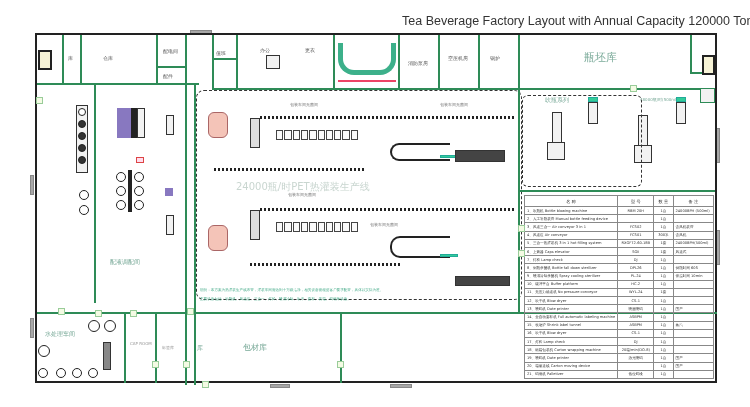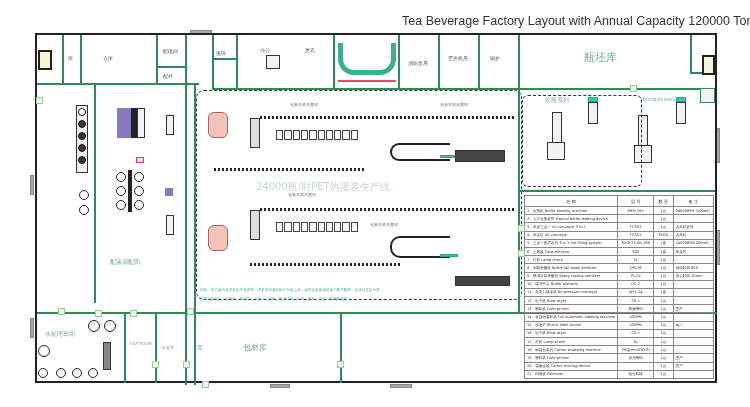--- a/index.html
+++ b/index.html
@@ -134,21 +134,21 @@
     <div></div>
     <div></div>
     <div></div>
     <div></div>
   </div>
 <div class="loop" style="left:390px;top:143px;width:60px;height:18px;border:2px solid #222;border-right:none;border-radius:10px 0 0 10px;"></div>
 <div class="greenbox" style="left:440px;top:155px;width:18px;height:3px;"></div>
 <div class="machine" style="left:455px;top:150px;width:50px;height:12px;background:#444;"></div>
 <div class="conv" style="left:214px;top:168px;width:150px;"></div>
 
-<div class="biglbl" style="left:256px;top:180px;font-size:10px;color:#c9d6d0;">24000瓶/时PET热灌装生产线</div>
+<div class="biglbl" style="left:236px;top:180px;font-size:10px;color:#c9d6d0;">24000瓶/时PET热灌装生产线</div>
 <div class="midlbl" style="left:288px;top:192px;font-size:4px;color:#777;">包装车间无菌间</div>
 
 <div style="position:absolute;left:208px;top:225px;width:20px;height:26px;background:#f4c4b8;border:1px solid #a66;border-radius:6px;"></div>
 <div class="machine" style="left:250px;top:210px;width:10px;height:30px;background:#ddd;"></div>
 <div class="conv" style="left:260px;top:208px;width:255px;"></div>
 <div class="midlbl" style="left:370px;top:222px;font-size:4px;color:#777;">包装车间无菌间</div>
 <div class="grid-mach" style="left:276px;top:222px;width:82px;">
     <div></div>
     <div></div>
     <div></div>

